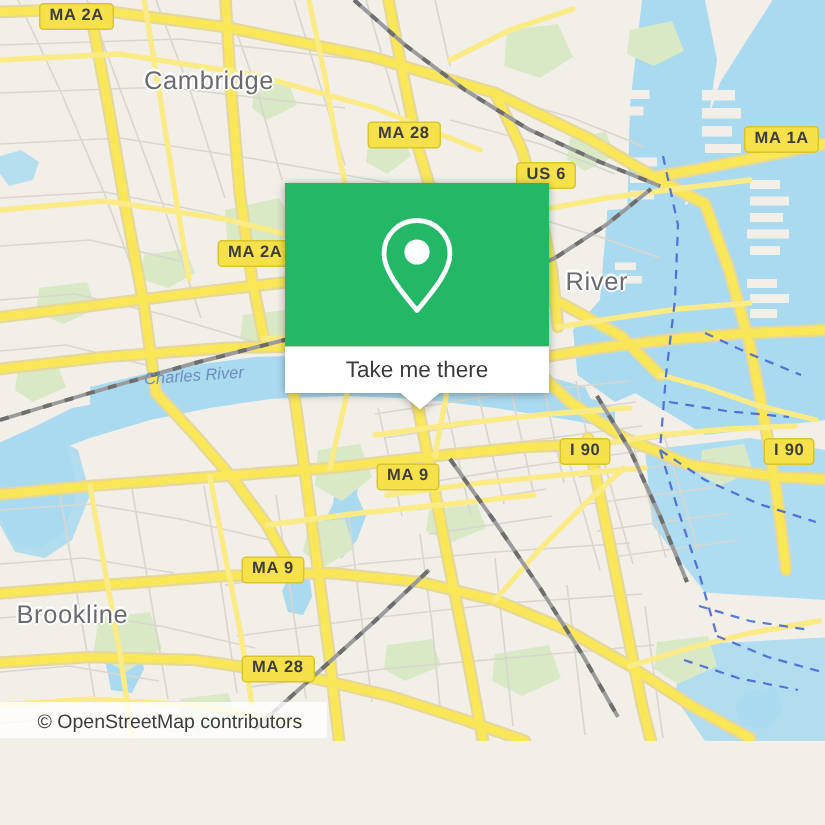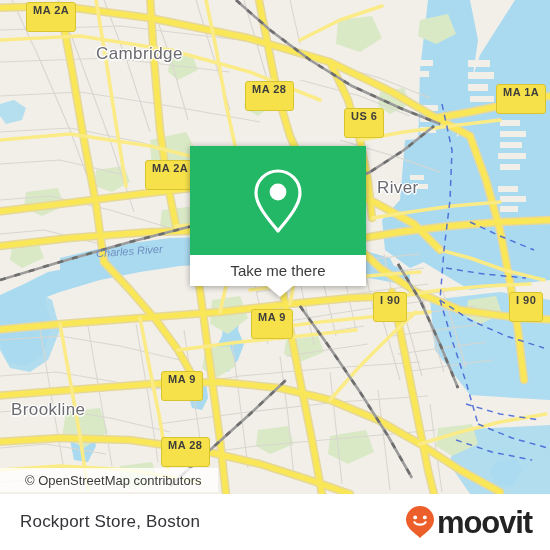--- a/index.html
+++ b/index.html
@@ -57,33 +57,32 @@
   .shield {
     position: absolute;
     background: #f7e14a;
     border: 1.5px solid #d8c52e;
     border-radius: 3px;
     color: #3d3d3d;
     font-family: "Liberation Sans", sans-serif;
     font-size: 11px;
     font-weight: bold;
     letter-spacing: .5px;
-    padding: 2px 6px 15px 6px;
+    padding: 2px 6px 3px 6px;
     line-height: 1;
     white-space: nowrap;
   }
 
   
   #popup {
     position: absolute;
     left: 190px;
     top: 122px;
     width: 176px;
     filter: drop-shadow(0 1px 3px rgba(0,0,0,.35));
-    margin-top: 24px;
   }
   #popup-top {
     height: 109px;
     background: #22b865;
     display: flex;
     align-items: center;
     justify-content: center;
   }
   #popup-bottom {
     height: 31px;
@@ -428,26 +427,14 @@
         <span>Take me there</span>
       </div>
       <div id="popup-tail"></div>
     </div>
 
     <div id="attribution">
       <span>© OpenStreetMap contributors</span>
     </div>
   </div>
 
-  <div id="footer">
-    <div id="footer-title">Rockport Store, Boston</div>
-    <div id="brand">
-      <svg width="30" height="34" viewBox="0 0 30 34">
-        <path d="M15 1 C7.3 1 1 7.3 1 15 C1 23 10 28 15 33 C20 28 29 23 29 15 C29 7.3 22.7 1 15 1 Z" fill="#ec5f2a"></path>
-        <circle cx="10.2" cy="12.4" r="1.9" fill="#ffffff"></circle>
-        <circle cx="19.8" cy="12.4" r="1.9" fill="#ffffff"></circle>
-        <path d="M9.4 17.2 C11.4 20.4 18.6 20.4 20.6 17.2" fill="none" stroke="#ffffff" stroke-width="2.1" stroke-linecap="round"></path>
-      </svg>
-      <span id="brand-name">moovit</span>
-    </div>
-  </div>
 
 </div>
 
 </body></html>

